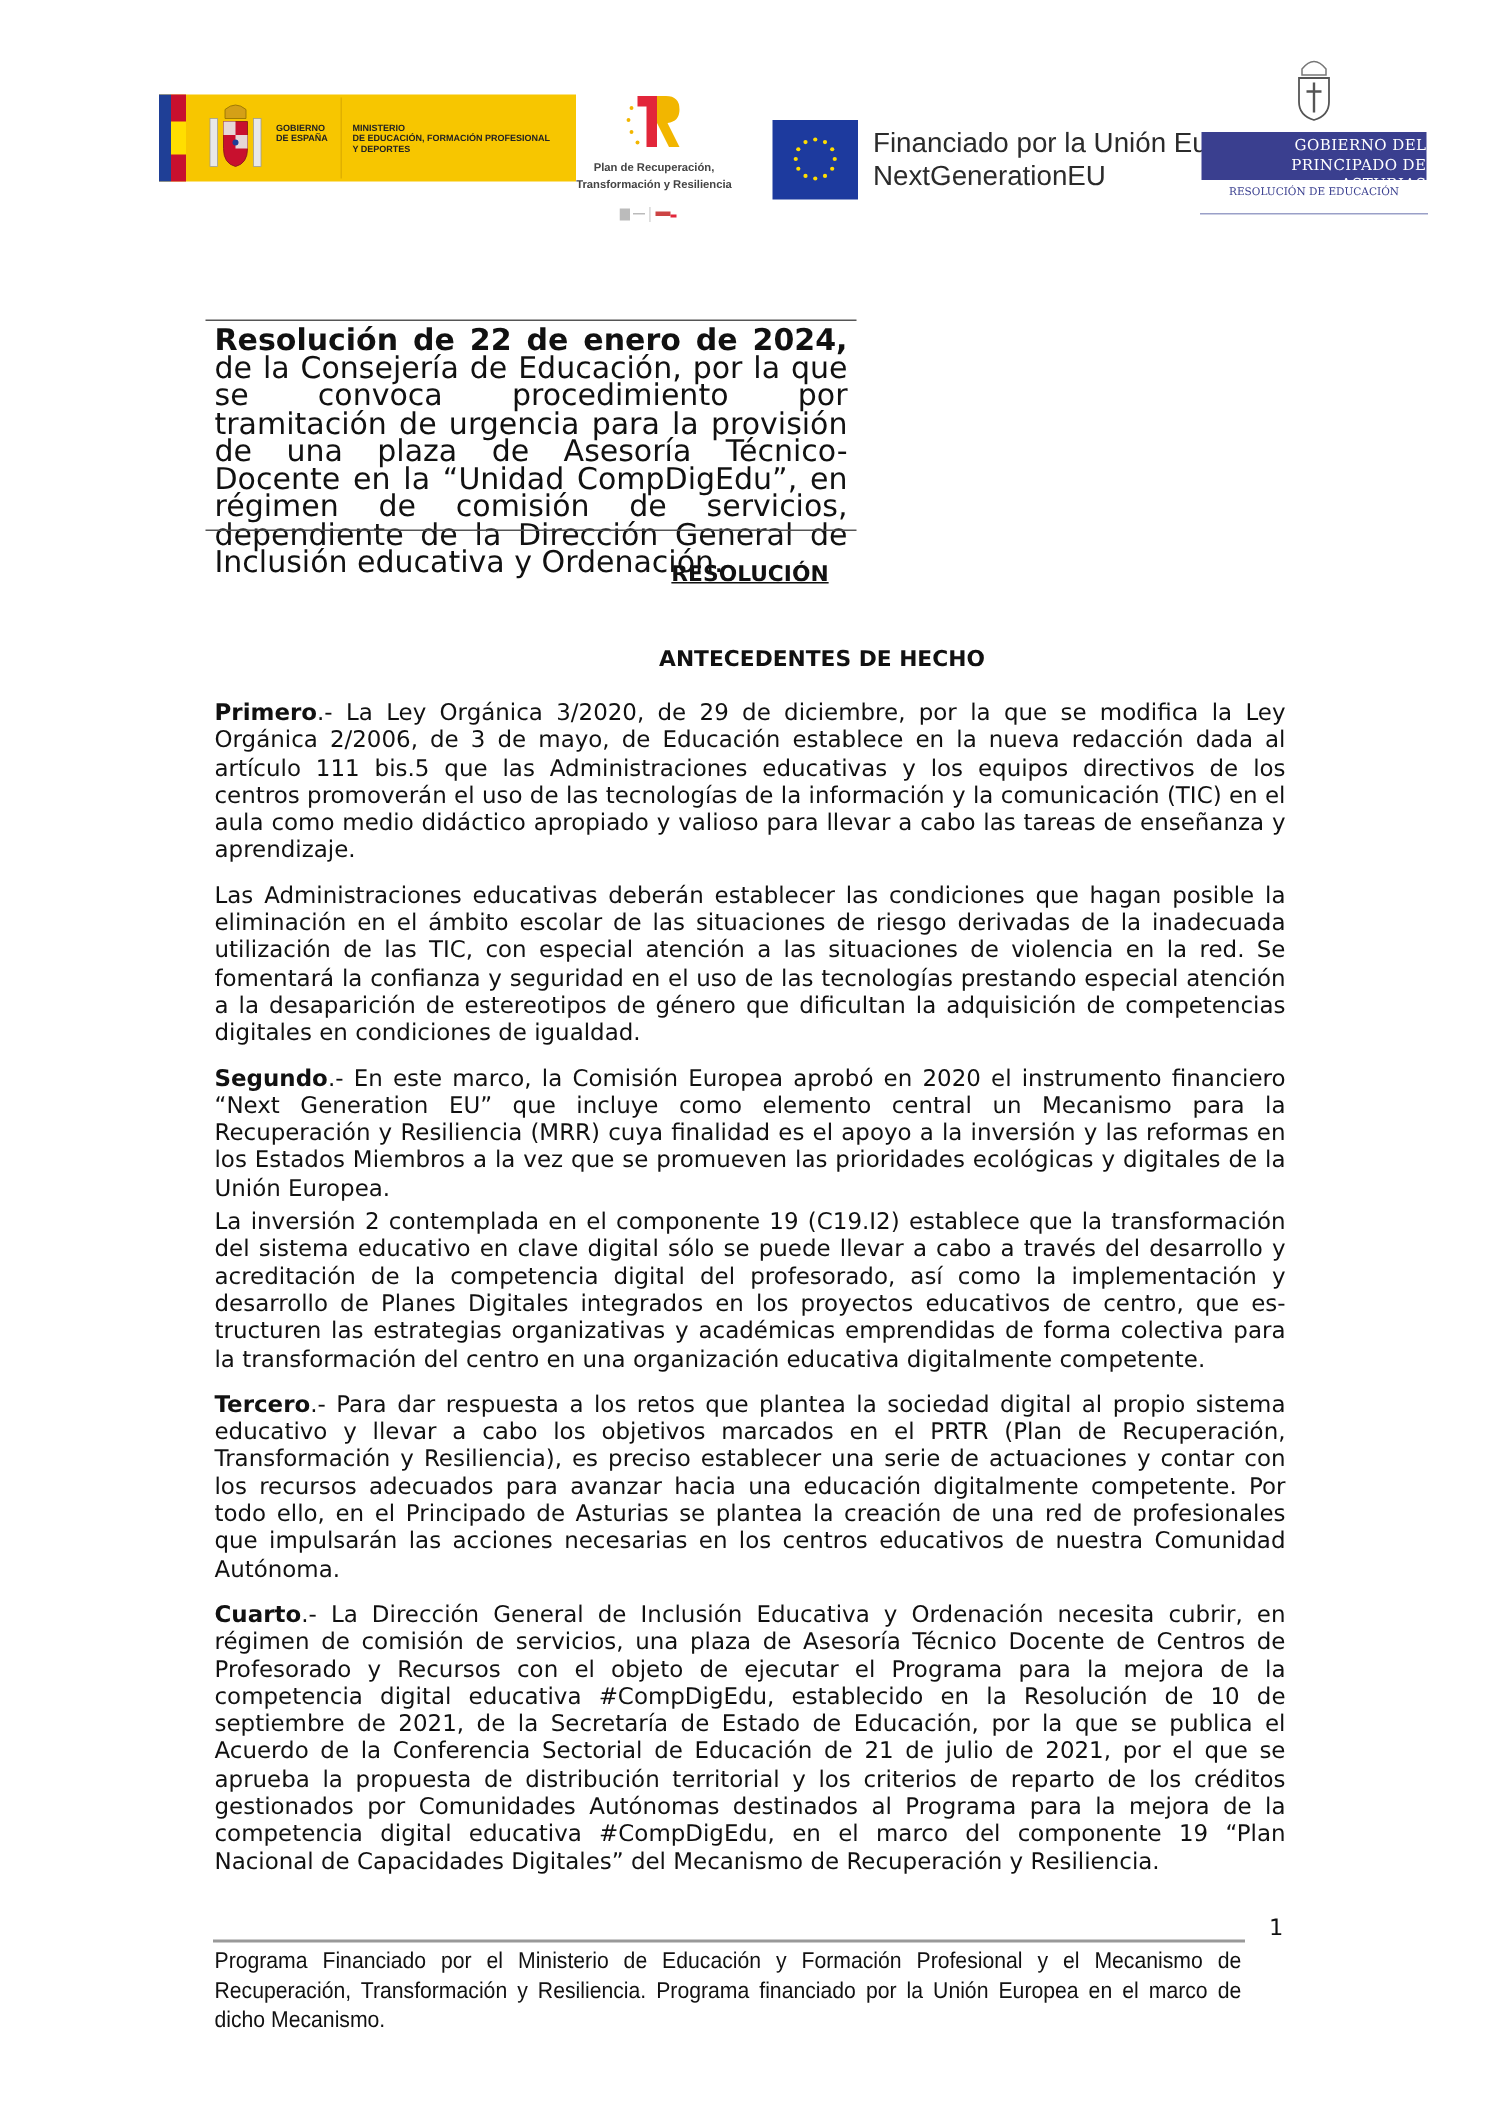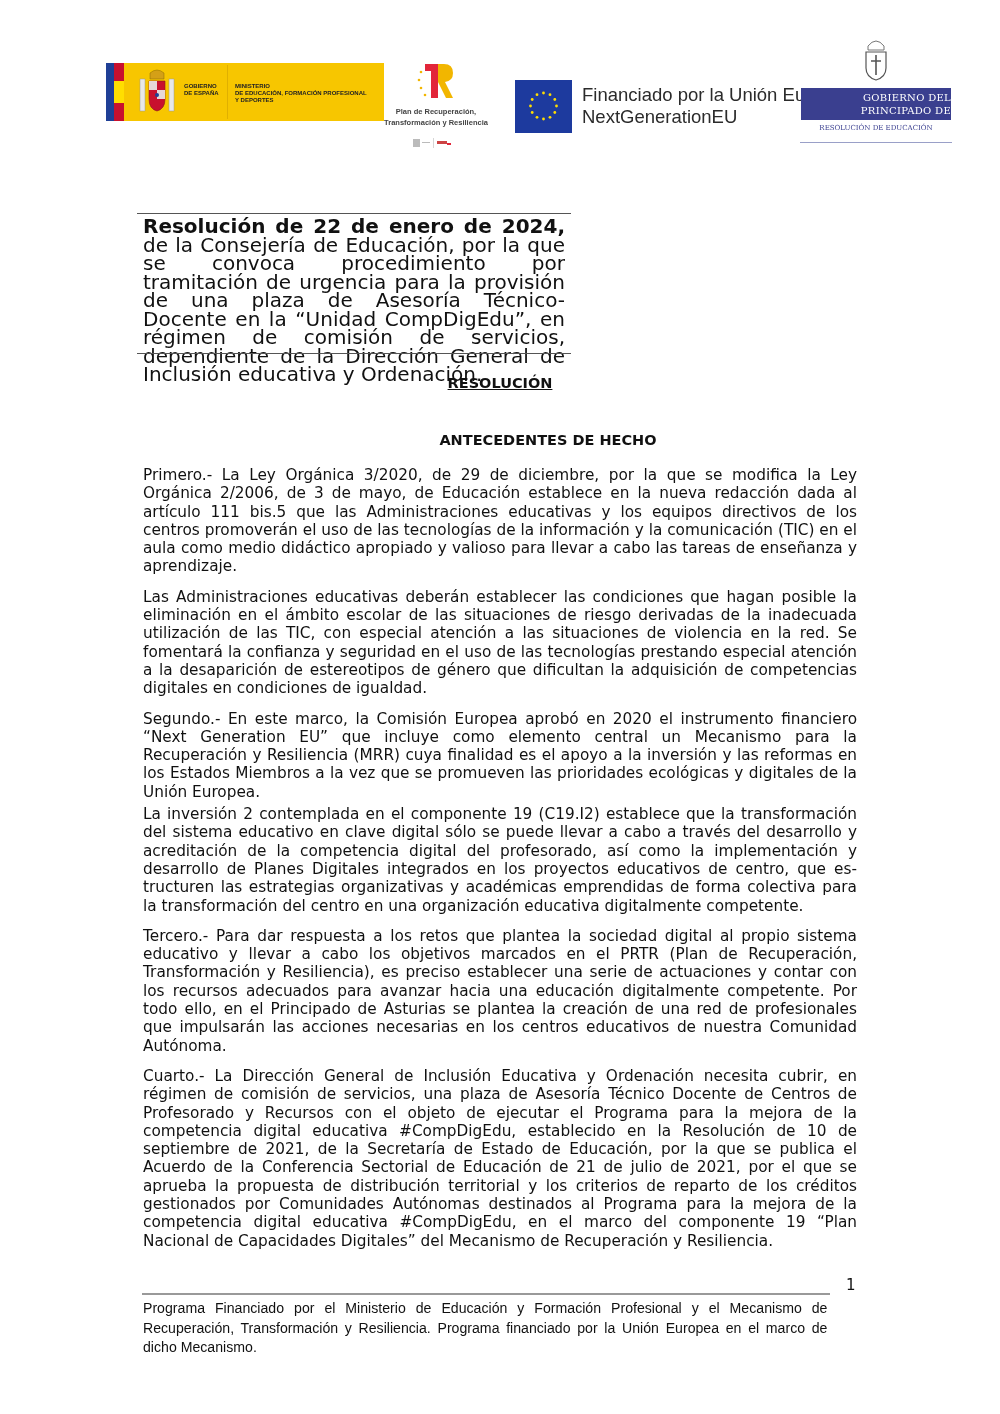--- a/index.html
+++ b/index.html
@@ -32,21 +32,21 @@
     
     .title-rule { position: absolute; left: 137px; width: 434px; height: 1px; background: #555; }
     .title-block { position: absolute; left: 143px; top: 217px; width: 422px; font-size: 20px; line-height: 18.5px; text-align: justify; text-align-last: left; }
     .title-block b { font-weight: bold; }
 
     .heading { position: absolute; left: 0; width: 1000px; text-align: center; font-weight: bold; font-size: 14.5px; }
 
     .body-text { position: absolute; left: 143px; width: 714px; font-size: 15.3px; line-height: 18.3px; text-align: justify; }
     .para { margin: 0 0 12px 0; }
     .para.tight { margin-bottom: 4px; }
-    .para b { font-weight: normal; }
+    .para b { font-weight: bold; }
 
     .page-num { position: absolute; left: 846px; top: 1276px; font-size: 15px; }
     .footer-rule { position: absolute; left: 142px; top: 1293px; width: 688px; height: 2px; background: #999; }
     .footer { position: absolute; left: 143px; top: 1298px; width: 684px; font-family: "Liberation Sans", sans-serif; font-size: 15.2px; line-height: 19.5px; text-align: justify; color: #111; transform: scaleX(0.93); transform-origin: left top; width: 736px; }
   </style>
 </head>
 <body>
 
 <div class="logo-gob">
   <div class="flag-blue"></div>

